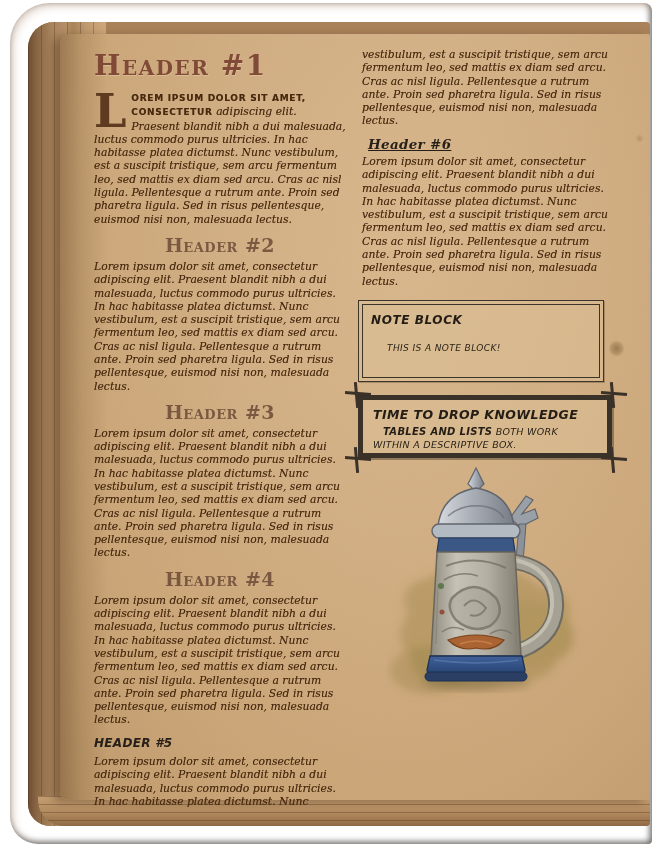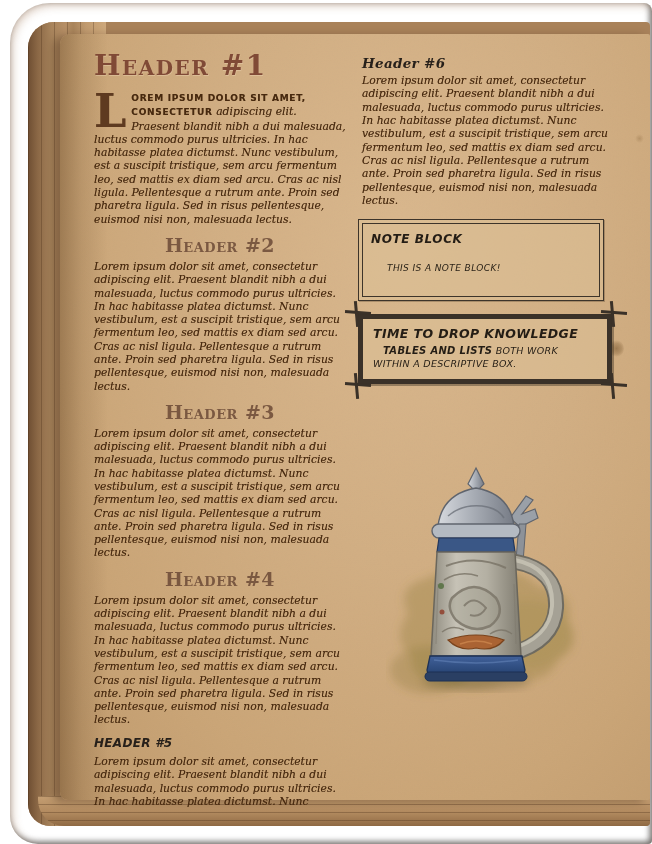--- a/index.html
+++ b/index.html
@@ -65,21 +65,21 @@
   .header2{
     font:700 19px/1.05 "DejaVu Serif",serif;font-variant:small-caps;
     letter-spacing:.5px;color:#6d4b37;margin:10px 0 4px;opacity:.86;text-align:center;
   }
   .header5{
     font:800 italic 12px/1.2 "DejaVu Sans",sans-serif;text-transform:uppercase;
     letter-spacing:.3px;color:#27201a;margin:9px 0 5px;
   }
   .header6{
     font:700 italic 13.5px/1.2 "DejaVu Serif",serif;
-    color:#27201a;margin:7px 0 3px;letter-spacing:.3px;
+    color:#27201a;margin:7px 6px 3px;letter-spacing:.3px;text-decoration:underline;
   }
   p.body{
     font:italic 10.8px/13.3px "DejaVu Serif",serif;color:#47290f;
     margin:0 0 8px;text-shadow:0 0 .4px rgba(71,41,15,.55);
   }
   .dropcap{
     float:left;font:700 46px/37px "DejaVu Serif",serif;font-style:normal;
     color:#5e3a20;margin:2px 5px 0 0;
   }
   .firstline{
@@ -101,21 +101,21 @@
   }
   .note-body{
     font:italic 9px/1.2 "DejaVu Sans",sans-serif;text-transform:uppercase;
     letter-spacing:.4px;color:#2b2318;margin:16px;
   }
 
   
   .desc-box{
     position:relative;margin:13px 0 0 -4px;width:224px;
     border:5px solid #3a3128;background:rgba(221,193,152,.55);
-    padding:7px 10px 9px;
+    padding:7px 10px 2px;
     box-shadow:2px 2px 0 rgba(30,22,14,.35);
   }
   .desc-title{
     font:800 italic 12.5px/1.2 "DejaVu Sans",sans-serif;text-transform:uppercase;
     letter-spacing:.4px;color:#241d15;margin:0 0 4px;
   }
   .desc-body{
     font:italic 9.5px/12.5px "DejaVu Sans",sans-serif;text-transform:uppercase;
     letter-spacing:.3px;color:#241d15;margin:0;
   }
@@ -166,20 +166,21 @@
     <p class="body">Lorem ipsum dolor sit amet, consectetur adipiscing elit. Praesent blandit nibh a dui malesuada, luctus commodo purus ultricies. In hac habitasse platea dictumst. Nunc vestibulum, est a suscipit tristique, sem arcu fermentum leo, sed mattis ex diam sed arcu. Cras ac nisl ligula. Pellentesque a rutrum ante. Proin sed pharetra ligula. Sed in risus pellentesque, euismod nisi non, malesuada lectus.</p>
 
     <h2 class="header2">Header #4</h2>
     <p class="body">Lorem ipsum dolor sit amet, consectetur adipiscing elit. Praesent blandit nibh a dui malesuada, luctus commodo purus ultricies. In hac habitasse platea dictumst. Nunc vestibulum, est a suscipit tristique, sem arcu fermentum leo, sed mattis ex diam sed arcu. Cras ac nisl ligula. Pellentesque a rutrum ante. Proin sed pharetra ligula. Sed in risus pellentesque, euismod nisi non, malesuada lectus.</p>
 
     <h5 class="header5">Header #5</h5>
     <p class="body">Lorem ipsum dolor sit amet, consectetur adipiscing elit. Praesent blandit nibh a dui malesuada, luctus commodo purus ultricies. In hac habitasse platea dictumst. Nunc</p>
   </div>
 
   <div class="col col-right">
+    <p class="body">vestibulum, est a suscipit tristique, sem arcu fermentum leo, sed mattis ex diam sed arcu. Cras ac nisl ligula. Pellentesque a rutrum ante. Proin sed pharetra ligula. Sed in risus pellentesque, euismod nisi non, malesuada lectus.</p>
 
     <h6 class="header6">Header #6</h6>
     <p class="body">Lorem ipsum dolor sit amet, consectetur adipiscing elit. Praesent blandit nibh a dui malesuada, luctus commodo purus ultricies. In hac habitasse platea dictumst. Nunc vestibulum, est a suscipit tristique, sem arcu fermentum leo, sed mattis ex diam sed arcu. Cras ac nisl ligula. Pellentesque a rutrum ante. Proin sed pharetra ligula. Sed in risus pellentesque, euismod nisi non, malesuada lectus.</p>
 
     <div class="note-block">
       <div class="note-inner">
         <p class="note-title">Note Block</p>
         <p class="note-body">This is a note block!</p>
       </div>
     </div>

